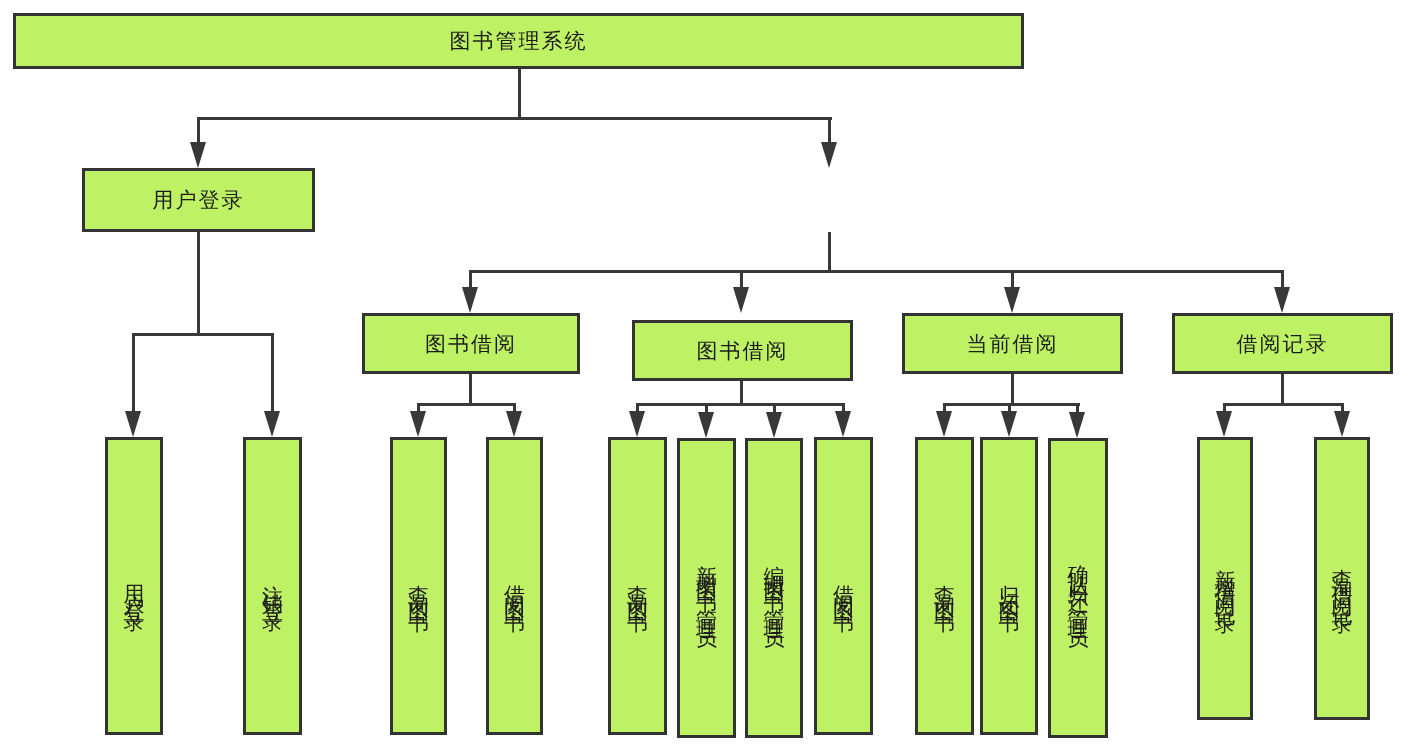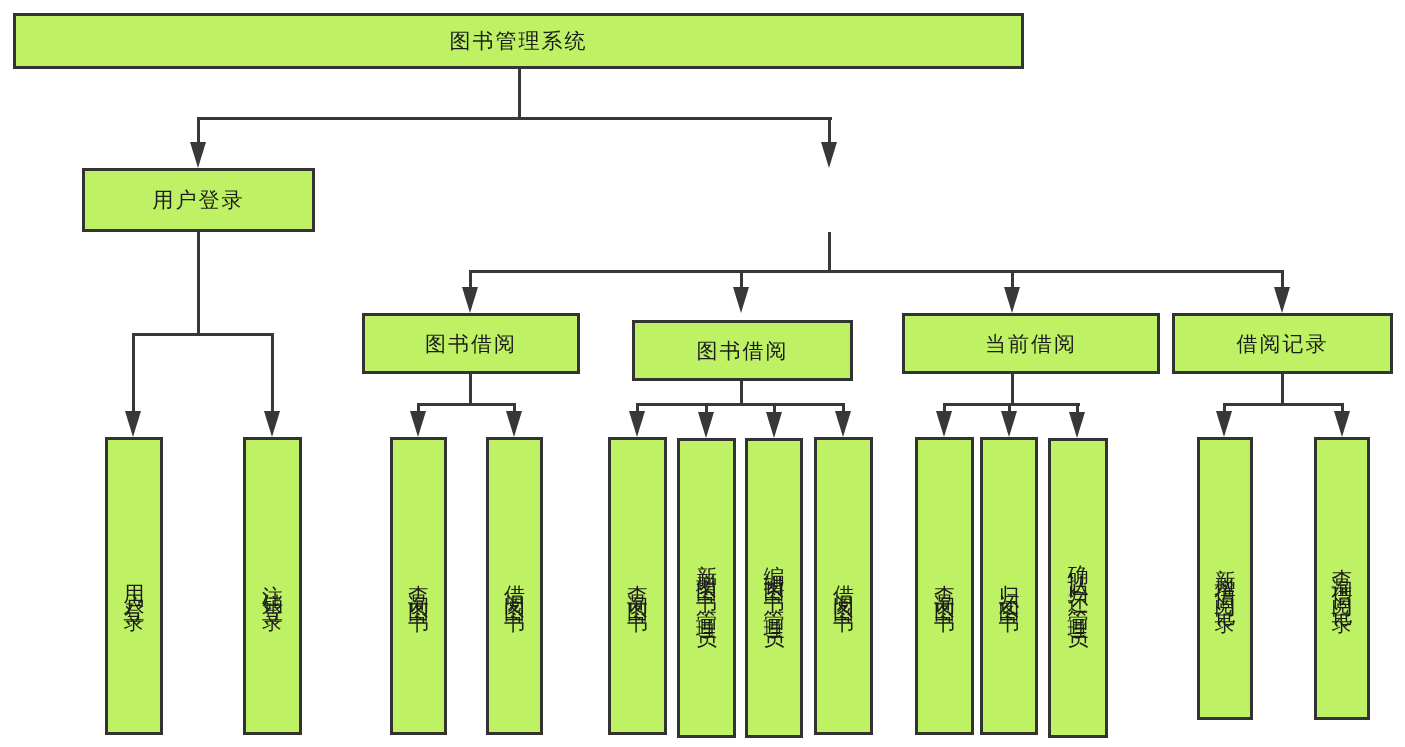--- a/index.html
+++ b/index.html
@@ -30,21 +30,21 @@
     letter-spacing: 9px;
     white-space: nowrap;
     color: #1c1c1c;
   }
   
   .b-root {left:13px;  top:13px;  width:1011px; height:56px;}
   .b-user {left:82px;  top:168px; width:233px;  height:64px;}
   .b-mgmt {left:712px; top:168px; width:235px;  height:64px;}
   .b-rec  {left:362px; top:313px; width:218px;  height:61px;}
   .b-bor  {left:632px; top:320px; width:221px;  height:61px;}
-  .b-cur  {left:902px; top:313px; width:258px;  height:61px;}
+  .b-cur  {left:902px; top:313px; width:221px;  height:61px;}
   .b-log  {left:1172px;top:313px; width:221px;  height:61px;}
   .lf1  {left:105px;  top:437px; width:58px; height:298px;}
   .lf2  {left:243px;  top:437px; width:59px; height:298px;}
   .lf3  {left:390px;  top:437px; width:57px; height:298px;}
   .lf4  {left:486px;  top:437px; width:57px; height:298px;}
   .lf5  {left:608px;  top:437px; width:59px; height:298px;}
   .lf6  {left:677px;  top:438px; width:59px; height:300px;}
   .lf7  {left:745px;  top:438px; width:58px; height:300px;}
   .lf8  {left:814px;  top:437px; width:59px; height:298px;}
   .lf9  {left:915px;  top:437px; width:59px; height:298px;}

